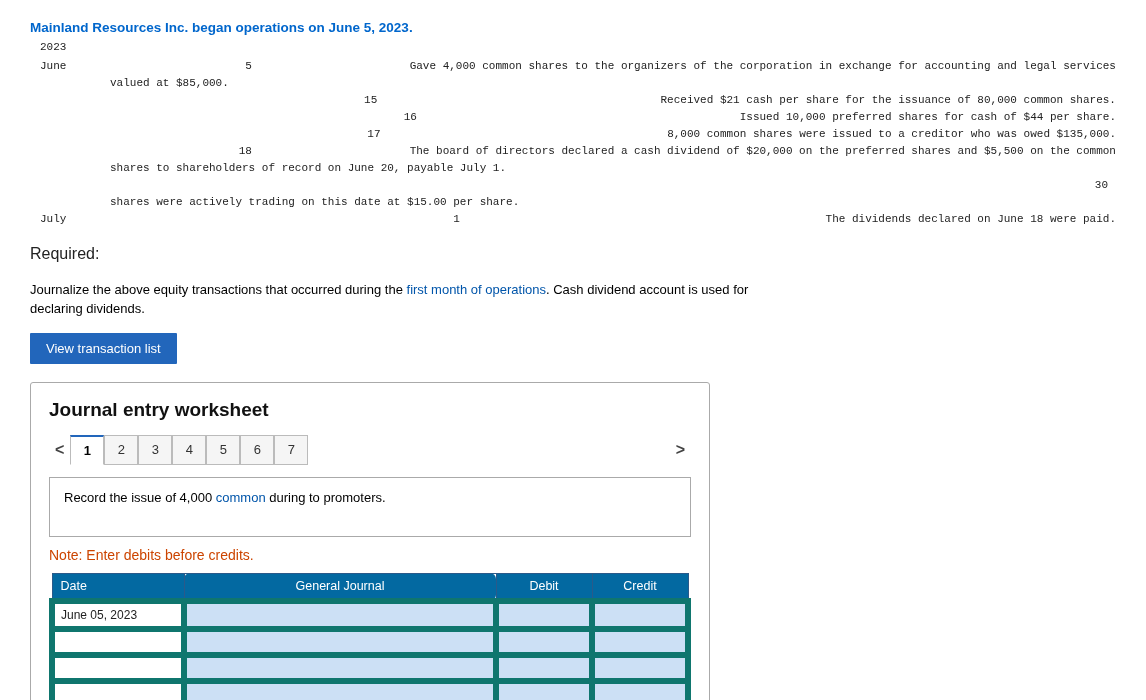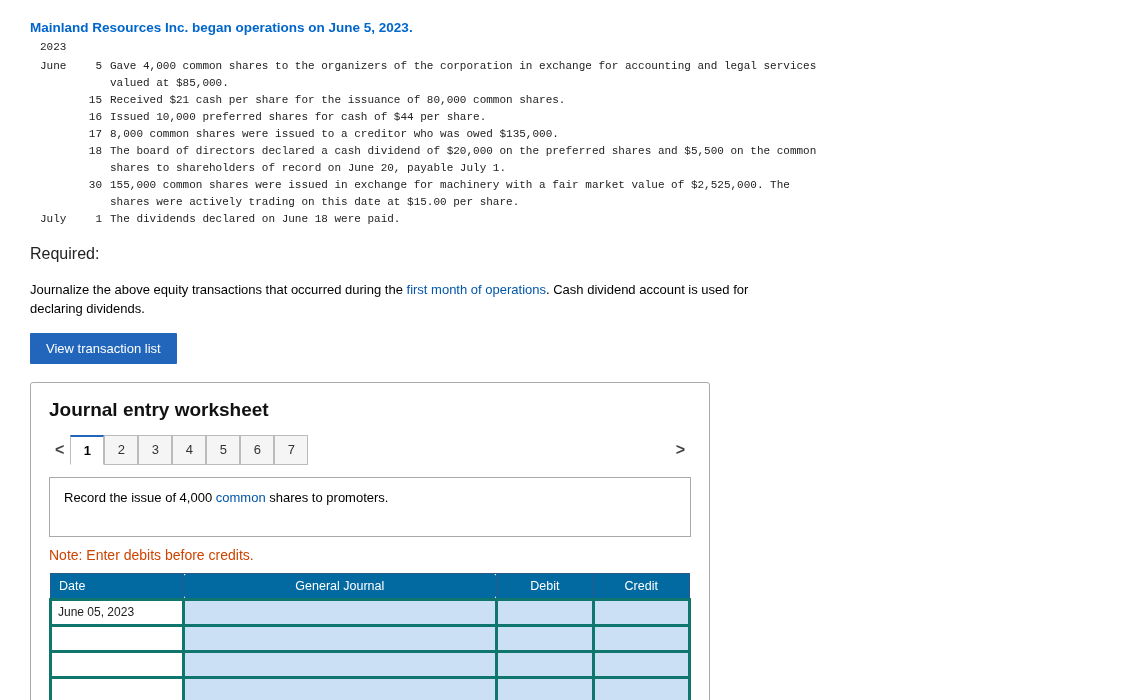--- a/index.html
+++ b/index.html
@@ -26,20 +26,21 @@
       font-size: 11px;
       margin-bottom: 16px;
       line-height: 1.55;
       padding-left: 10px;
     }
     .transaction-table .year-row {
       margin-bottom: 2px;
     }
     .transaction-table .entry-row {
       display: flex;
+      justify-content: space-between;
     }
     .col-month { display: inline-block; width: 38px; }
     .col-day { display: inline-block; width: 24px; text-align: right; margin-right: 8px; }
     .col-text { display: inline-block; max-width: 820px; }
     .col-continuation { display: inline-block; margin-left: 70px; max-width: 820px; }
 
     .required-section {
       margin-bottom: 14px;
     }
     .required-label {
@@ -137,21 +138,21 @@
     .journal-table th {
       background-color: #0369a1;
       color: #fff;
       padding: 5px 8px;
       text-align: left;
       border: 1px solid #2a5a8a;
       font-weight: normal;
     }
     .journal-table th.center { text-align: center; }
     .journal-table td {
-      border: 3px solid #0f766e;
+      border: 6px solid #0f766e;
       padding: 4px 6px;
       height: 26px;
       background: #e8f0f8;
     }
     .journal-table td.date-cell {
       background: #fff;
       width: 110px;
       font-size: 12px;
     }
     .journal-table td.journal-input {
@@ -217,21 +218,20 @@
       <span class="col-day">18</span>
       <span class="col-text">The board of directors declared a cash dividend of $20,000 on the preferred shares and $5,500 on the common</span>
   </div>
   <div class="entry-row">
     <span class="col-continuation">shares to shareholders of record on June 20, payable July 1.</span>
   </div>
 
   <div class="entry-row">
     <span class="col-month"></span>
       <span class="col-day">30</span>
-      <span class="col-text">155,000 common shares were issued in exchange for machinery with a fair market value of $2,525,000. The</span>
   </div>
   <div class="entry-row">
     <span class="col-continuation">shares were actively trading on this date at $15.00 per share.</span>
   </div>
 
   <div class="entry-row">
     <span class="col-month">July</span>
       <span class="col-day">1</span>
       <span class="col-text">The dividends declared on June 18 were paid.</span>
   </div>
@@ -259,21 +259,21 @@
     <div class="tab-item">2</div>
     <div class="tab-item">3</div>
     <div class="tab-item">4</div>
     <div class="tab-item">5</div>
     <div class="tab-item">6</div>
     <div class="tab-item">7</div>
     <button class="tab-nav-btn" style="margin-left:auto;">&gt;</button>
   </div>
 
   <div class="instruction-box">
-    <span>Record the issue of 4,000 </span><span class="blue">common</span><span> shares to promoters.</span>
+    <span>Record the issue of 4,000 </span><span class="blue">common</span><span> during to promoters.</span>
   </div>
 
   <div class="note-text">Note: Enter debits before credits.</div>
 
   <table class="journal-table">
     <thead>
       <tr>
         <th class="col-date">Date</th>
         <th class="col-journal center">General Journal</th>
         <th class="col-debit center">Debit</th>

